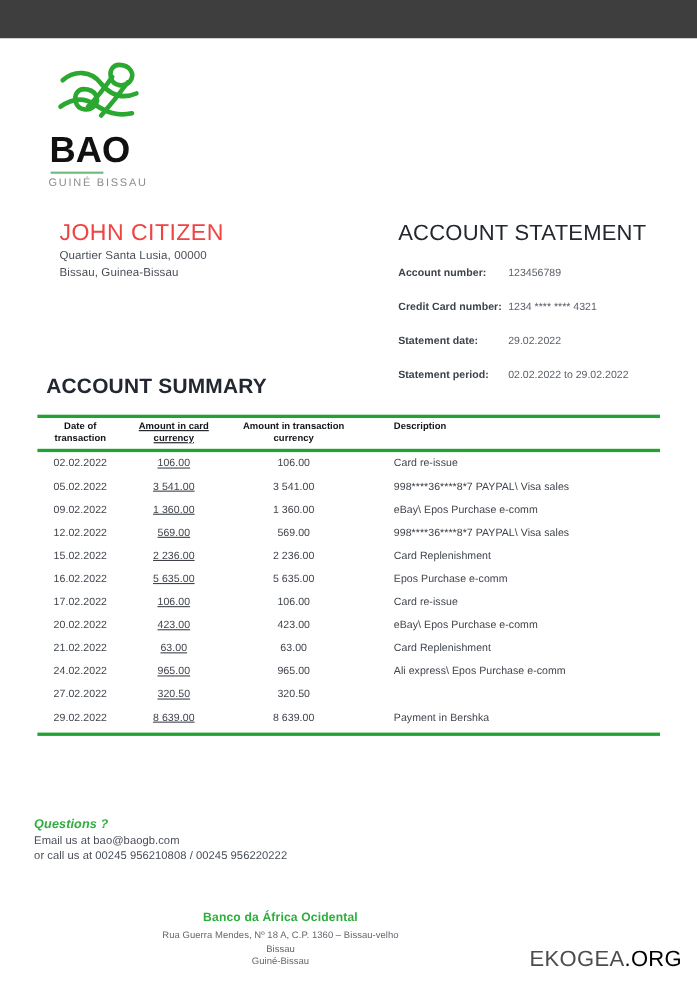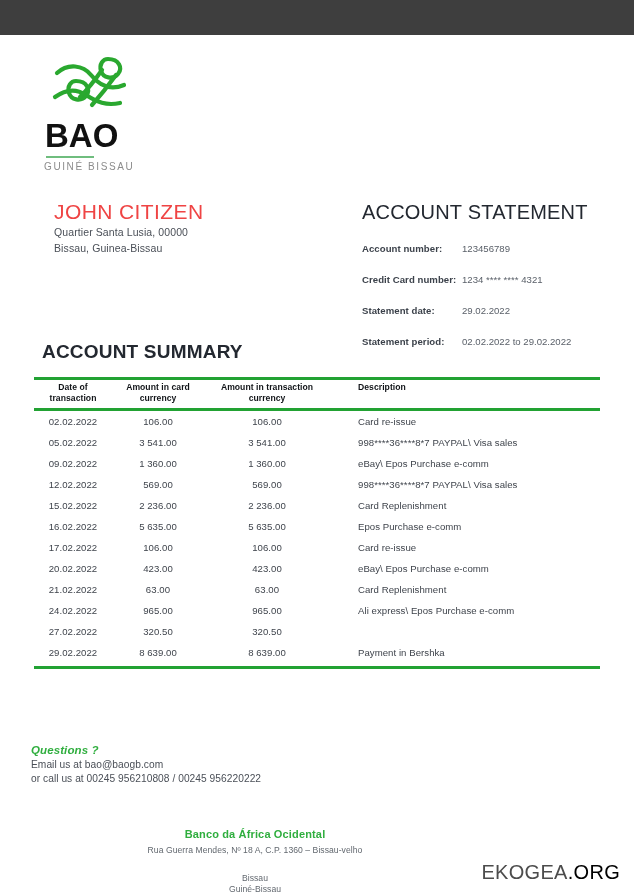--- a/index.html
+++ b/index.html
@@ -149,21 +149,21 @@
     padding-top: 2px;
   }
   .th {
     font-size: 8.6px;
     font-weight: 700;
     color: #111418;
     line-height: 10.5px;
     letter-spacing: 0.05px;
   }
   .col-date   { width: 78px; text-align: center; }
-  .col-card   { width: 92px; text-align: center; }
+  .col-card   { width: 92px; text-align: center; text-decoration: underline; }
   .col-trans  { width: 126px; text-align: center; }
   .col-desc   { width: 270px; text-align: left; padding-left: 28px; }
 
   .trow {
     display: flex;
     align-items: center;
     height: 21px;
   }
   .td {
     font-size: 9.6px;
@@ -373,21 +373,21 @@
 
     <div class="questions">
       <div class="q-title">Questions ?</div>
       <div class="q-line">Email us at bao@baogb.com</div>
       <div class="q-line">or call us at 00245 956210808 / 00245 956220222</div>
     </div>
 
     <div class="bank">
       <div class="bank-name">Banco da África Ocidental</div>
       <div class="bank-addr">Rua Guerra Mendes, Nº 18 A, C.P. 1360 – Bissau-velho</div>
-      <div class="bank-addr" style="margin-top:16px;">Bissau</div>
+      <div class="bank-addr" style="margin-top:0;">Bissau</div>
       <div class="bank-addr" style="margin-top:0;">Guiné-Bissau</div>
     </div>
 
     <div class="watermark">
       <span class="wm-a">EKOGEA</span><span class="wm-b">.ORG</span>
     </div>
 
   </div>
 </div>
 

